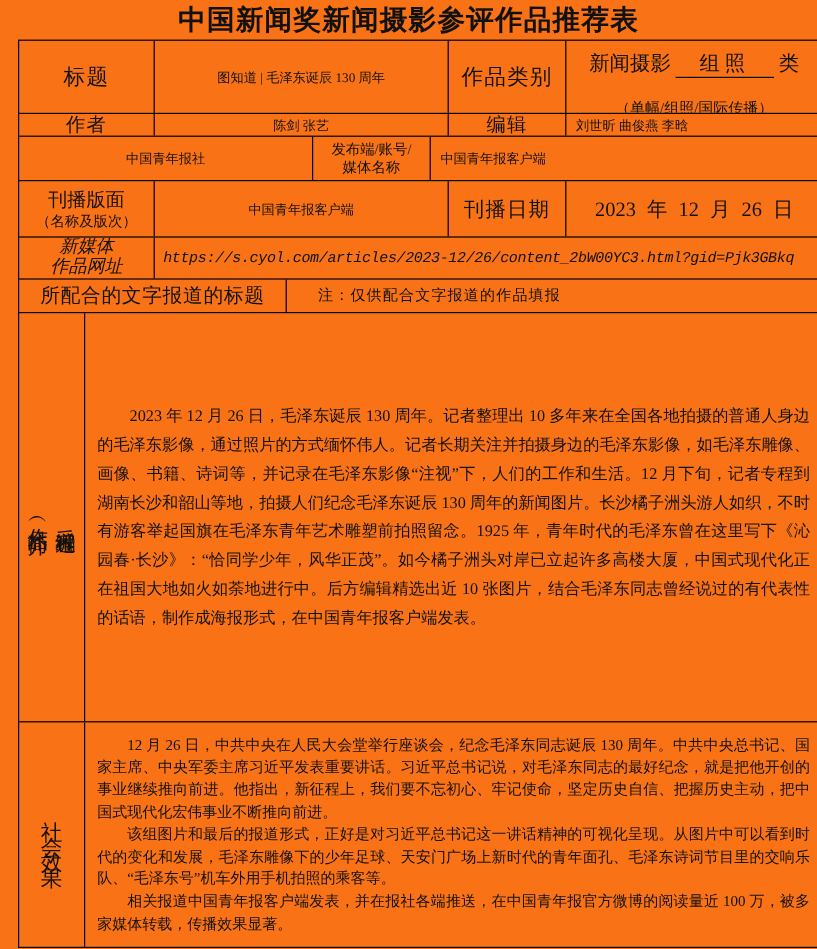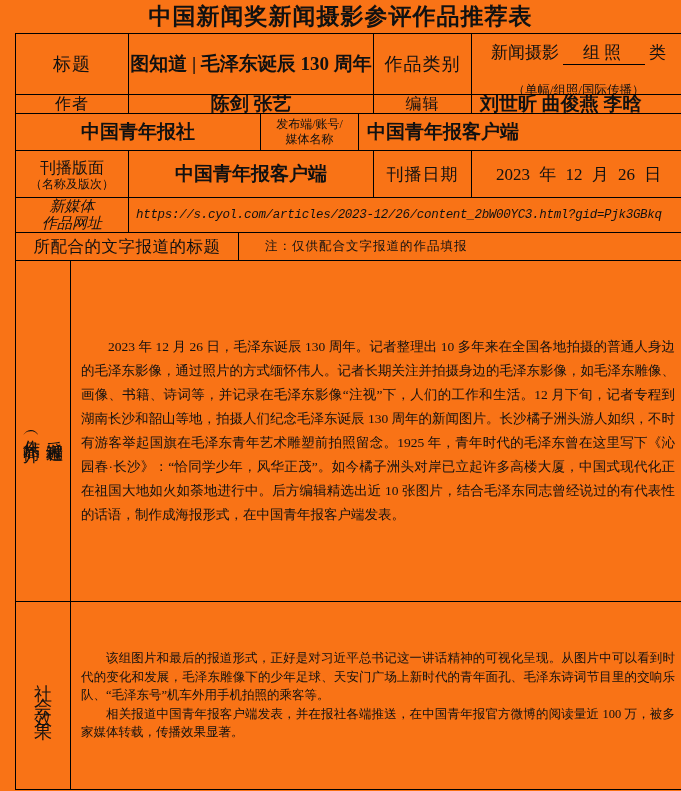--- a/index.html
+++ b/index.html
@@ -34,21 +34,21 @@
   
   .w-label { width: 113px; flex: 0 0 113px; }
   .w-val2  { width: 245px; flex: 0 0 245px; }
   .w-label3{ width: 98px;  flex: 0 0 98px; }
   .w-wide-label { width: 223px; flex: 0 0 223px; }
   .w-vlabel { width: 55px; flex: 0 0 55px; }
 
   .lbl-lg { font-size: 18px; letter-spacing: 1px; }
   .lbl-md { font-size: 16px; letter-spacing: 1px; }
   .lbl-sm { font-size: 12px; line-height: 15px; text-align: center; }
-  .val    { font-size: 19px; font-weight: bold; }
+  .val    { font-size: 11px; }
 
   .label-2line { line-height: 19px; font-size: 16px; text-align: center; }
   .label-2line .sub { font-size: 12px; line-height: 14px; letter-spacing: 0; }
 
   .cat-line { font-size: 17px; }
   .cat-fill { display: inline-block; border-bottom: 1px solid #000;
               padding: 0 20px; margin: 12px 4px; letter-spacing: 4px; }
   .cat-note { font-size: 12.5px; margin-top: 5px; }
 
   .date-val { font-size: 17px; word-spacing: 5px; }
@@ -137,19 +137,20 @@
       <div class="c flex1 body-cell process-text">
         <p>2023 年 12 月 26 日，毛泽东诞辰 130 周年。记者整理出 10 多年来在全国各地拍摄的普通人身边的毛泽东影像，通过照片的方式缅怀伟人。记者长期关注并拍摄身边的毛泽东影像，如毛泽东雕像、画像、书籍、诗词等，并记录在毛泽东影像“注视”下，人们的工作和生活。12 月下旬，记者专程到湖南长沙和韶山等地，拍摄人们纪念毛泽东诞辰 130 周年的新闻图片。长沙橘子洲头游人如织，不时有游客举起国旗在毛泽东青年艺术雕塑前拍照留念。1925 年，青年时代的毛泽东曾在这里写下《沁园春·长沙》：“恰同学少年，风华正茂”。如今橘子洲头对岸已立起许多高楼大厦，中国式现代化正在祖国大地如火如荼地进行中。后方编辑精选出近 10 张图片，结合毛泽东同志曾经说过的有代表性的话语，制作成海报形式，在中国青年报客户端发表。</p>
       </div>
     </div>
 
     <div class="r row8">
       <div class="c w-vlabel">
         <div class="effect-vlabel">社会效果</div>
       </div>
       <div class="c flex1 body-cell effect-text">
+        <p>12 月 26 日，中共中央在人民大会堂举行座谈会，纪念毛泽东同志诞辰 130 周年。中共中央总书记、国家主席、中央军委主席习近平发表重要讲话。习近平总书记说，对毛泽东同志的最好纪念，就是把他开创的事业继续推向前进。他指出，新征程上，我们要不忘初心、牢记使命，坚定历史自信、把握历史主动，把中国式现代化宏伟事业不断推向前进。</p>
         <p>该组图片和最后的报道形式，正好是对习近平总书记这一讲话精神的可视化呈现。从图片中可以看到时代的变化和发展，毛泽东雕像下的少年足球、天安门广场上新时代的青年面孔、毛泽东诗词节目里的交响乐队、“毛泽东号”机车外用手机拍照的乘客等。</p>
         <p>相关报道中国青年报客户端发表，并在报社各端推送，在中国青年报官方微博的阅读量近 100 万，被多家媒体转载，传播效果显著。</p>
       </div>
     </div>
 
   </div>
 </div>
 
 </body></html>

